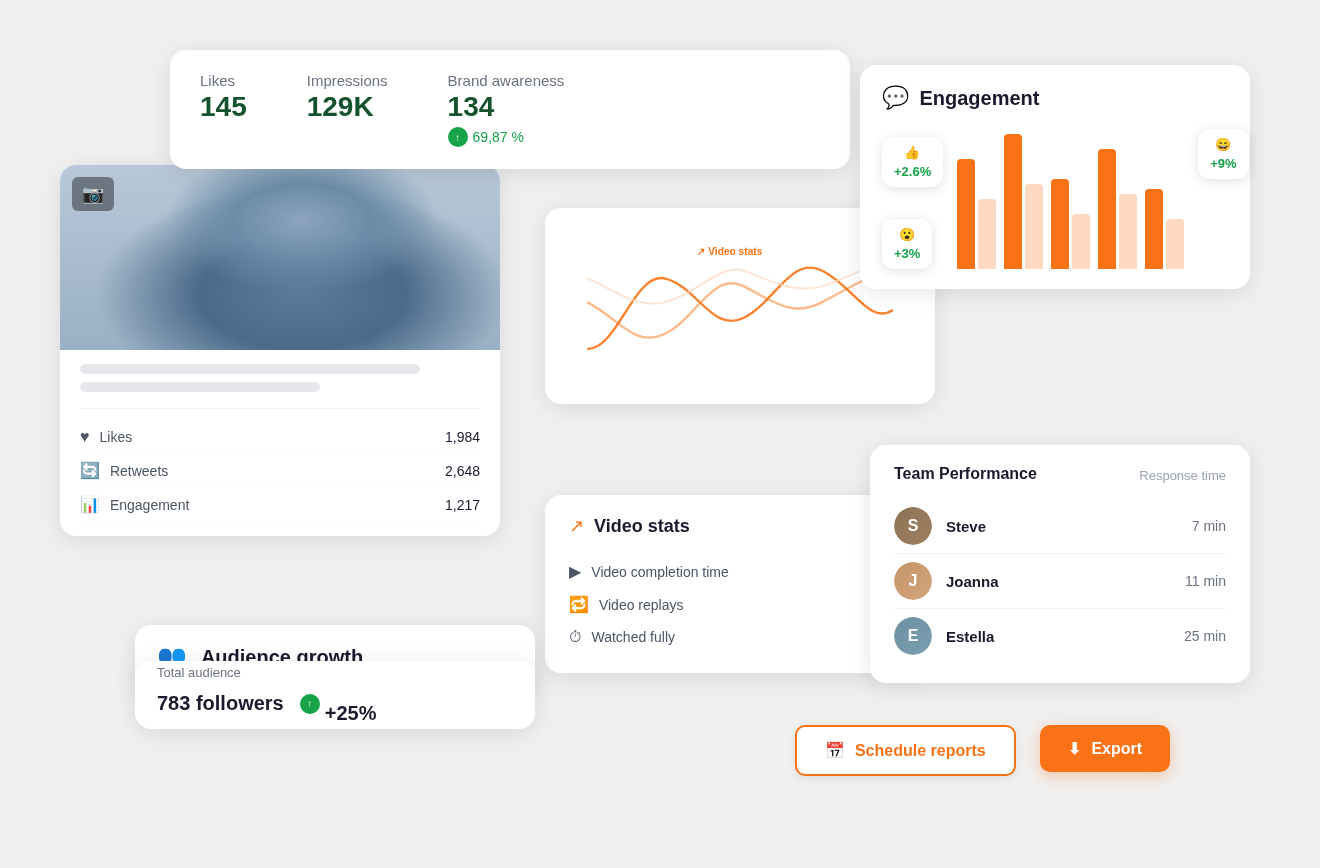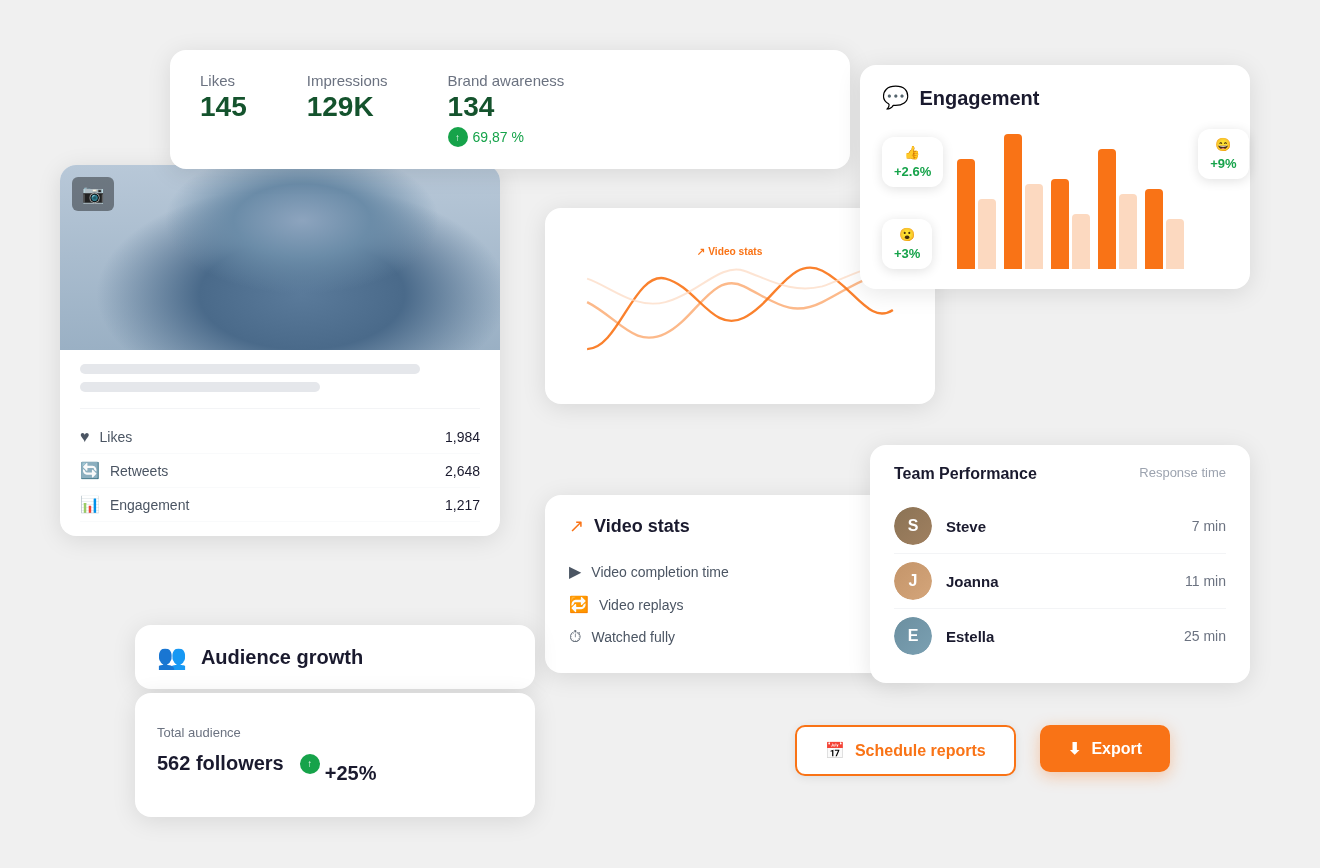--- a/index.html
+++ b/index.html
@@ -259,21 +259,21 @@
     
     .team-card {
       top: 445px;
       left: 870px;
       width: 380px;
       padding: 20px 24px;
       z-index: 2;
     }
     .team-header {
       display: flex;
-      align-items: flex-start;
+      align-items: flex-end;
       justify-content: space-between;
       margin-bottom: 16px;
     }
     .team-title {
       font-size: 16px;
       font-weight: 700;
       color: #1a1a2e;
     }
     .team-subtitle {
       font-size: 13px;
@@ -329,24 +329,24 @@
     }
     .audience-icon { font-size: 24px; color: #f97316; }
     .audience-title {
       font-size: 20px;
       font-weight: 700;
       color: #1a1a2e;
     }
 
     
     .total-audience-card {
-      top: 693px;
+      top: 661px;
       left: 135px;
       width: 400px;
-      padding: 32px 22px;
+      padding: 4px 22px;
       z-index: 3;
     }
     .total-label {
       font-size: 13px;
       color: #6b7280;
       margin-bottom: 2px;
     }
     .total-value {
       font-size: 20px;
       font-weight: 700;
@@ -580,21 +580,21 @@
 </div>
 
 <div class="card audience-card">
   <span class="audience-icon">👥</span>
   <span class="audience-title">Audience growth</span>
 </div>
 
 <div class="card total-audience-card">
   <div class="total-label">Total audience</div>
   <div class="total-row">
-    <div class="total-value">562 followers</div>
+    <div class="total-value">783 followers</div>
     <div class="total-growth-inner">
       <span class="arrow-up" style="background:#16a34a;">↑</span>
       <span class="growth-pct">+25%</span>
     </div>
   </div>
 </div>
 
 <button class="schedule-btn">
   <span>📅</span>
   <span>Schedule reports</span>

